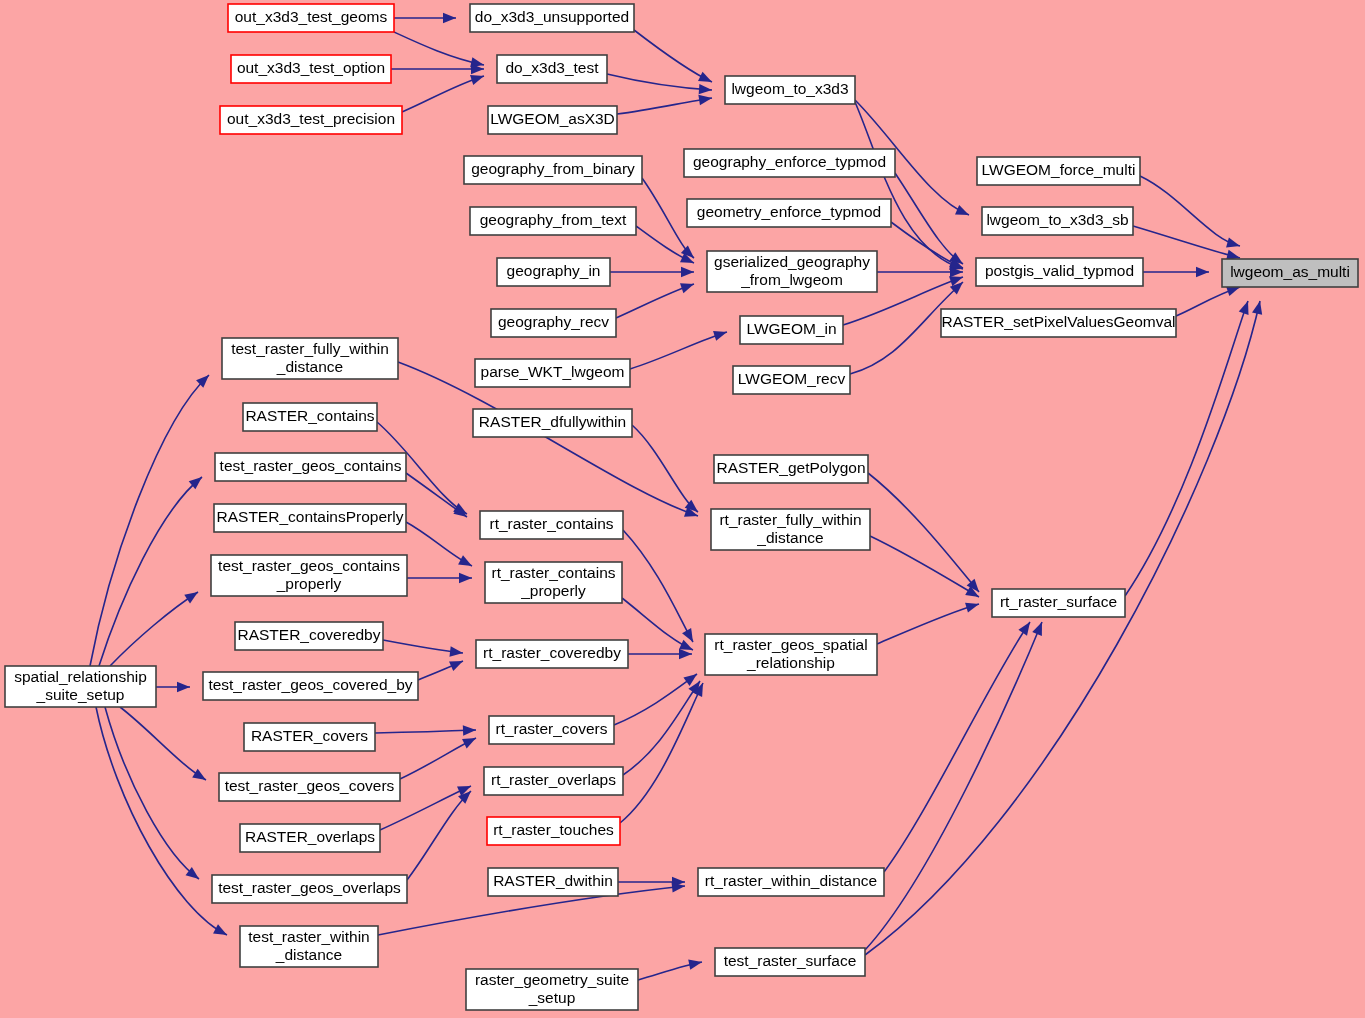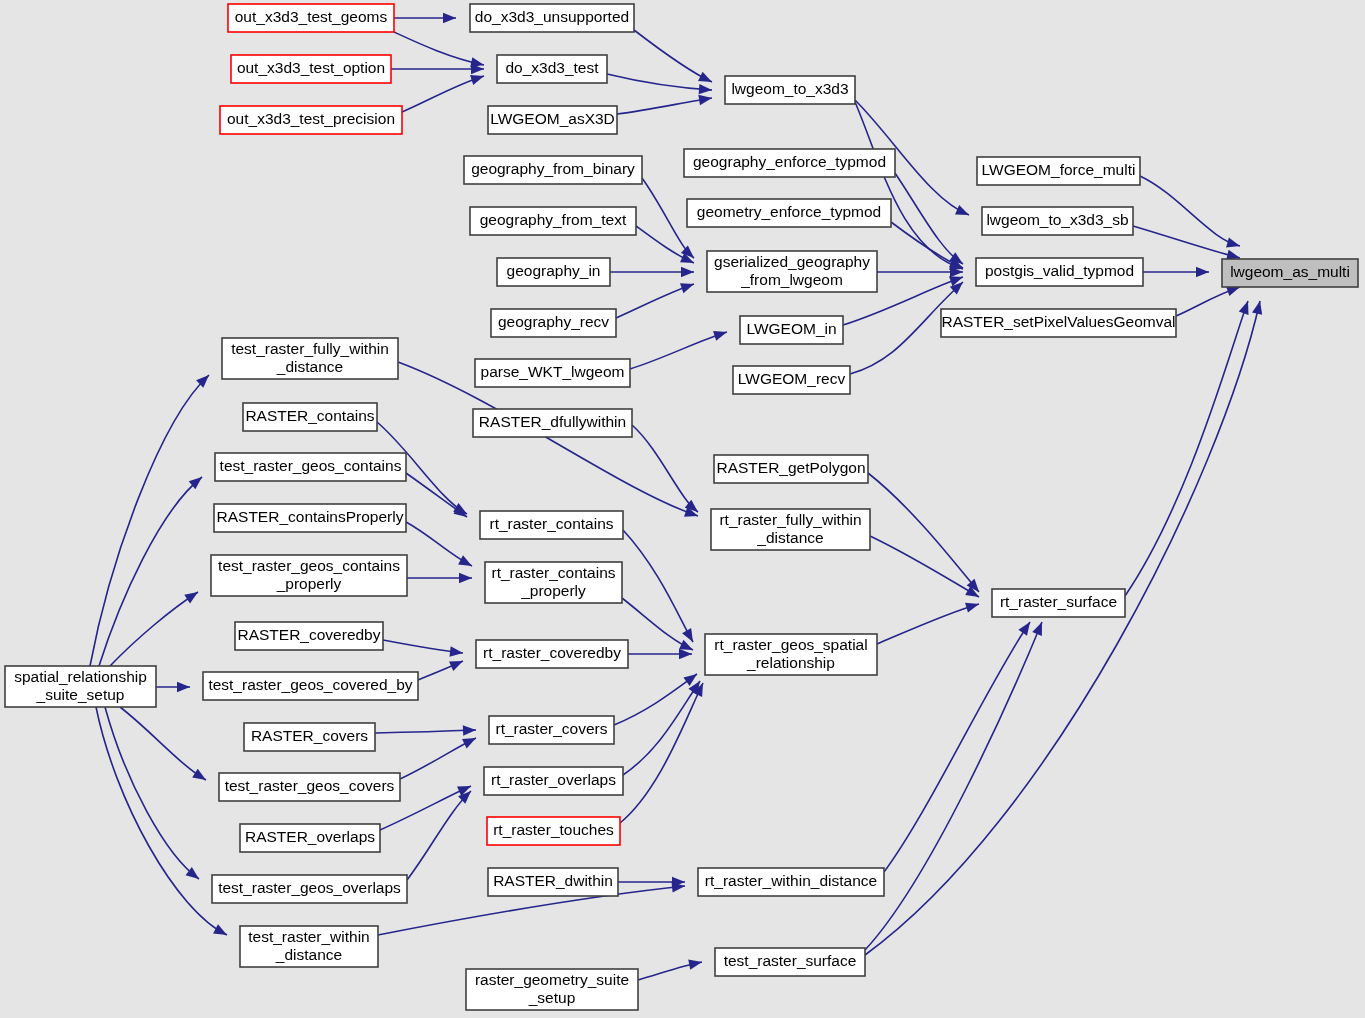--- a/index.html
+++ b/index.html
@@ -4,21 +4,21 @@
 <style>
   html, body {
     margin: 0;
     padding: 0;
     background: #ffffff;
   }
   #graph-root {
     position: relative;
     width: 1365px;
     height: 1018px;
-    background: #e5e5e5;
+    background: #fca5a5;
     font-family: "Liberation Sans", "DejaVu Sans", sans-serif;
     overflow: hidden;
   }
   svg.graph-canvas {
     position: absolute;
     top: 0;
     left: 0;
     width: 1365px;
     height: 1018px;
   }

